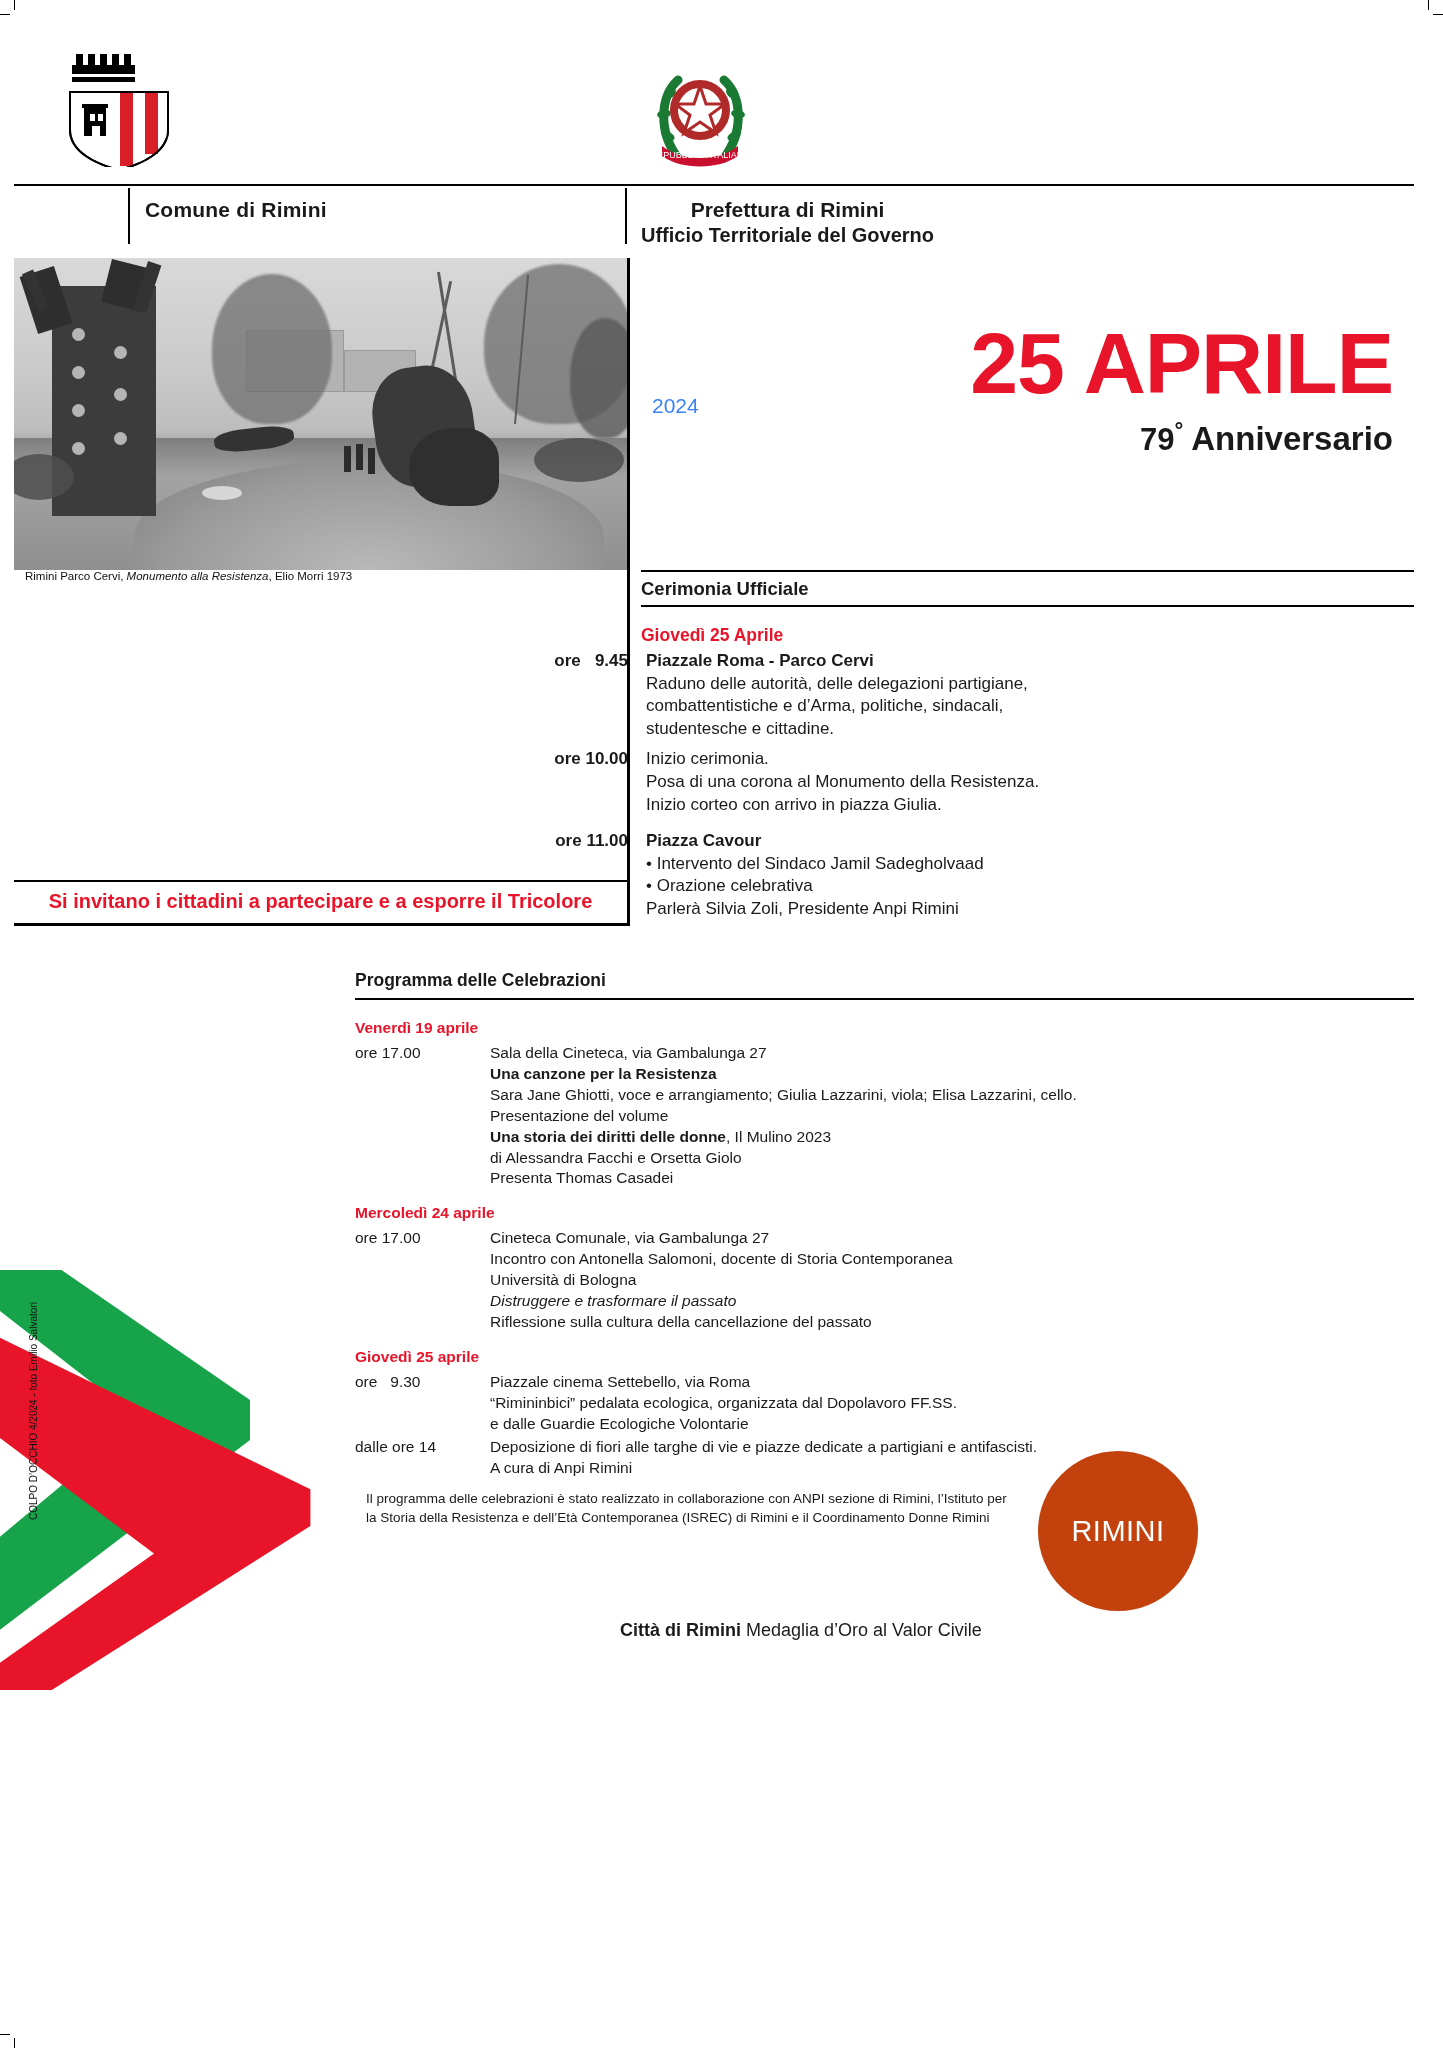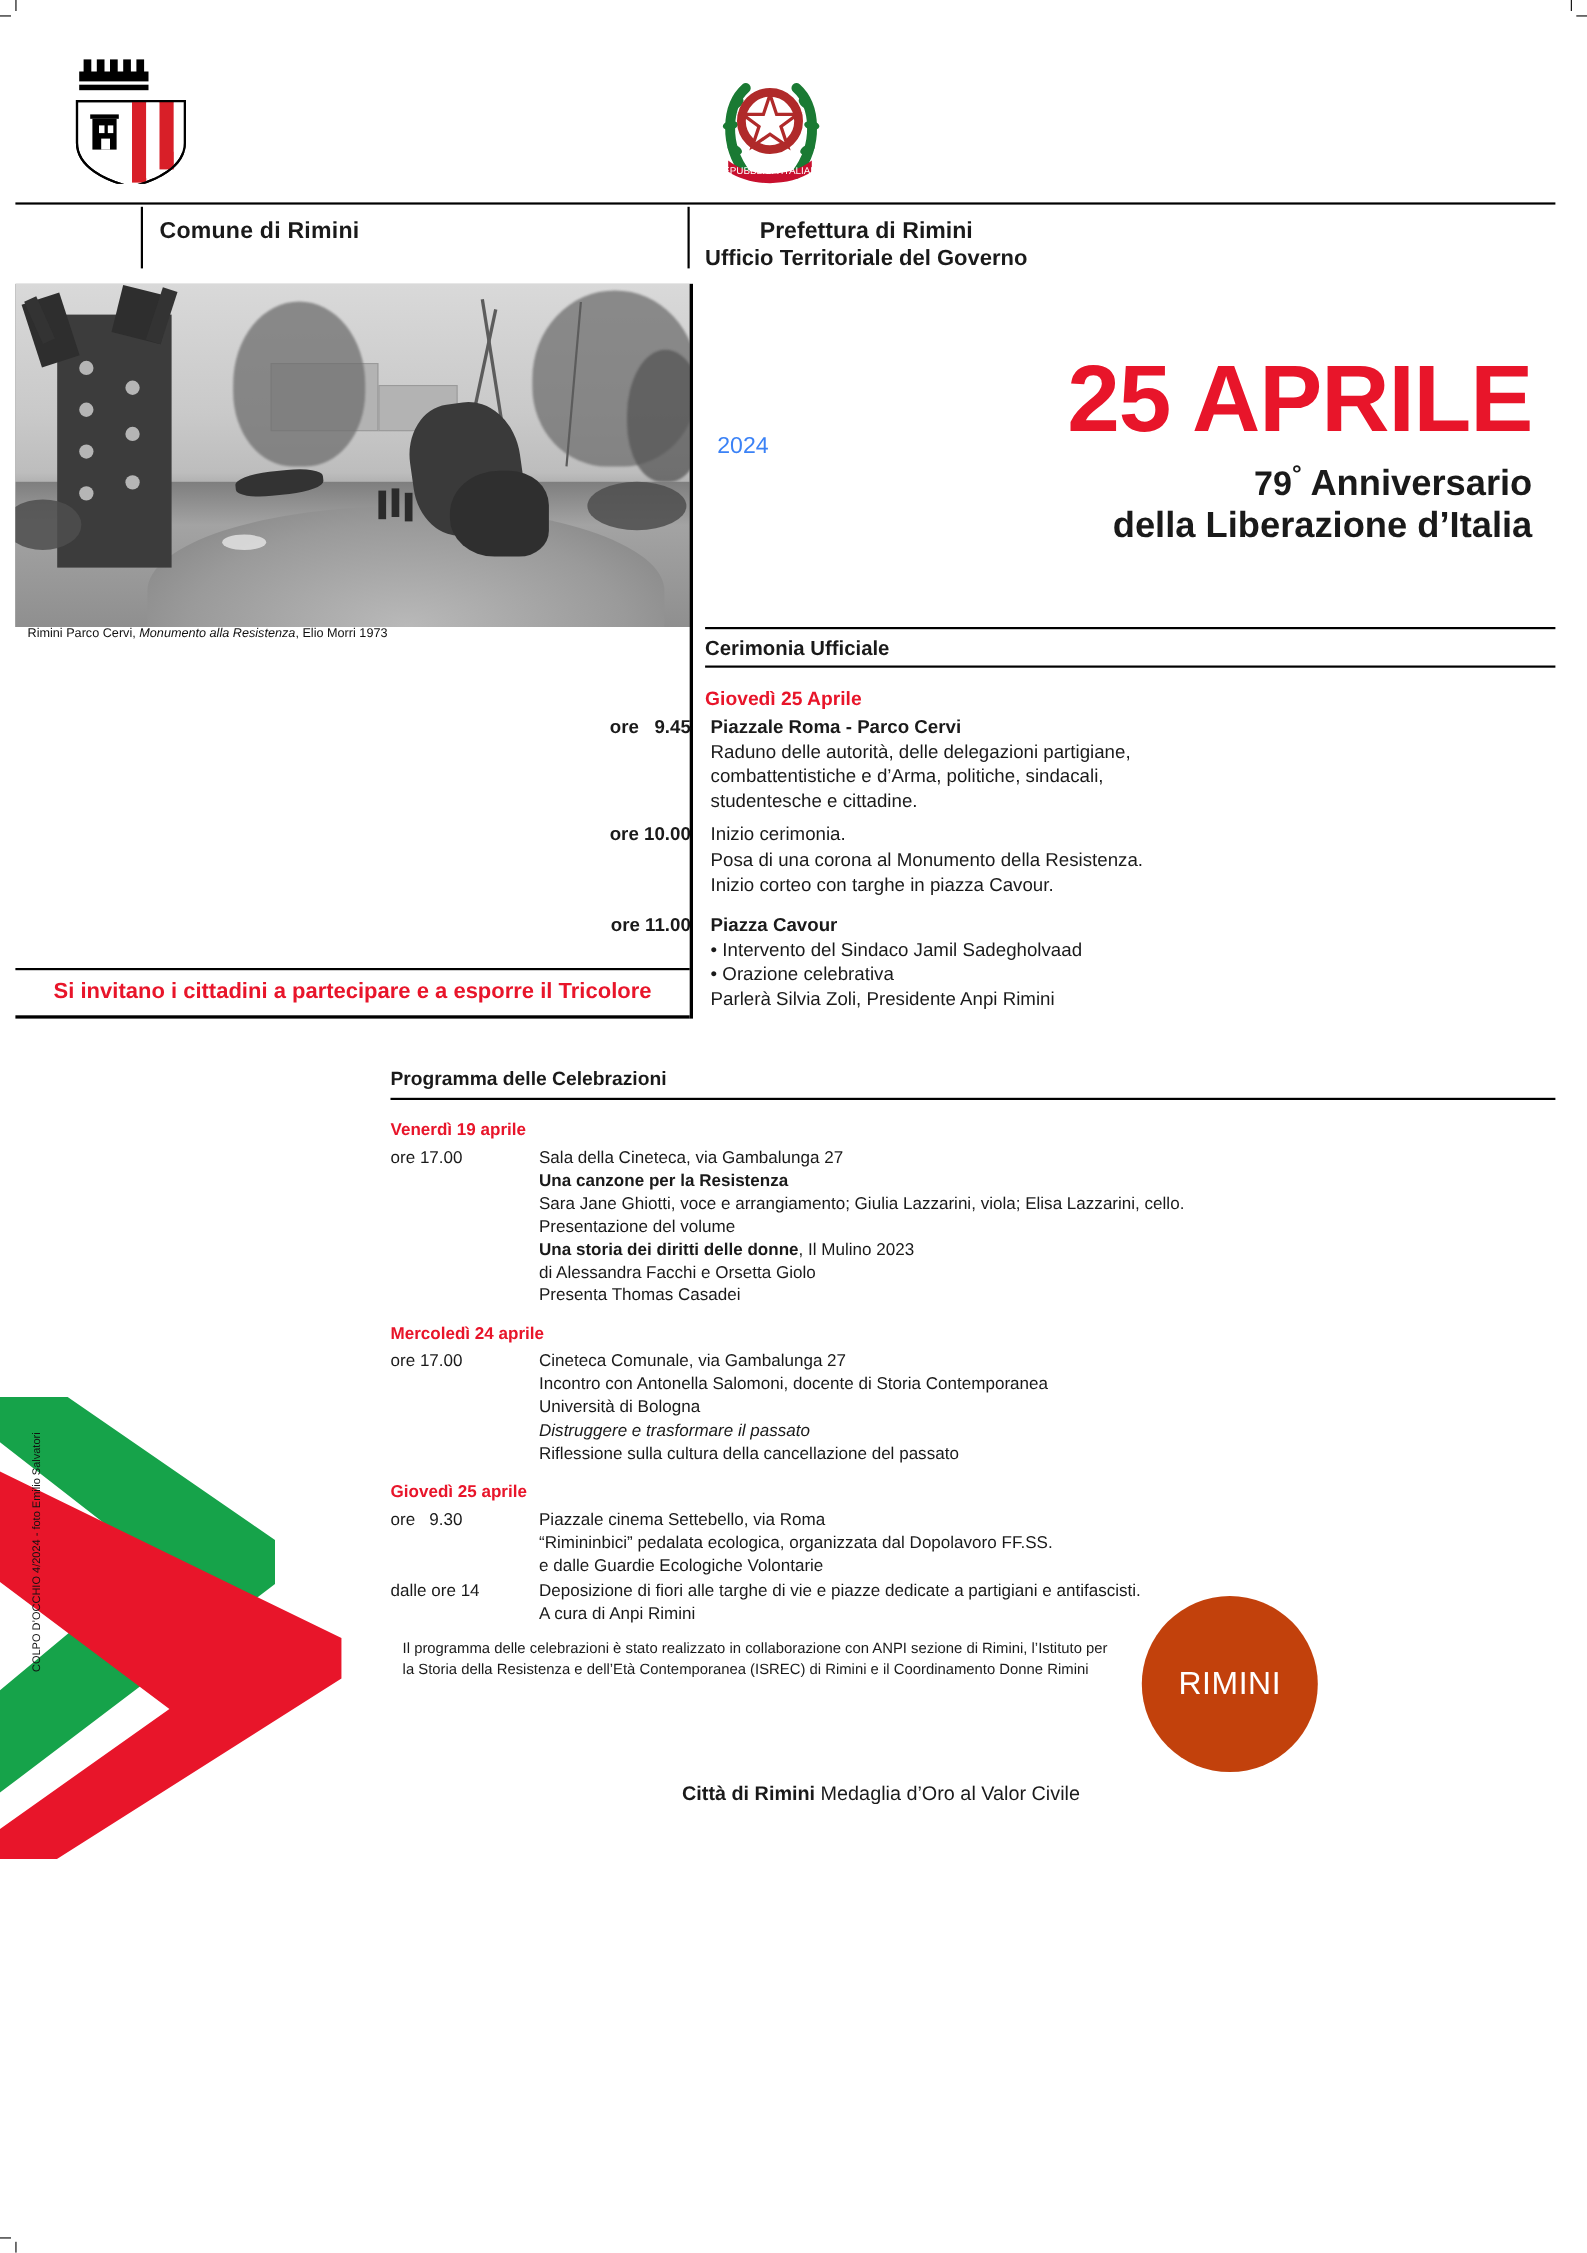--- a/index.html
+++ b/index.html
@@ -530,21 +530,20 @@
 </div>
 
 <div class="right-col-line"></div>
 
 <div class="title-box">
   <div class="big-date">25 APRILE</div>
   <div class="year">2024</div>
   <div class="anniv">
     <span class="num">79</span><span class="sup">°</span>
     <span>Anniversario</span><br>
-    <span>della Liberazione d’Italia</span>
   </div>
 </div>
 
 <div class="cer-rule"></div>
 <div class="cer-title">Cerimonia Ufficiale</div>
 <div class="cer-rule2"></div>
 <div class="cer-day">Giovedì 25 Aprile</div>
 
 <div class="cer-list">
   <div class="cer-row">
@@ -554,21 +553,21 @@
       <div>Raduno delle autorità, delle delegazioni partigiane,</div>
       <div>combattentistiche e d’Arma, politiche, sindacali,</div>
       <div>studentesche e cittadine.</div>
     </div>
   </div>
   <div class="cer-row">
     <div class="cer-time">ore 10.00</div>
     <div class="cer-body">
       <div>Inizio cerimonia.</div>
       <div>Posa di una corona al Monumento della Resistenza.</div>
-      <div>Inizio corteo con targhe in piazza Cavour.</div>
+      <div>Inizio corteo con arrivo in piazza Giulia.</div>
     </div>
   </div>
   <div class="cer-row" style="margin-top:14px;">
     <div class="cer-time">ore 11.00</div>
     <div class="cer-body">
       <div class="hl">Piazza Cavour</div>
       <div>• Intervento del Sindaco Jamil Sadegholvaad</div>
       <div>• Orazione celebrativa</div>
       <div>   Parlerà Silvia Zoli, Presidente Anpi Rimini</div>
     </div>

